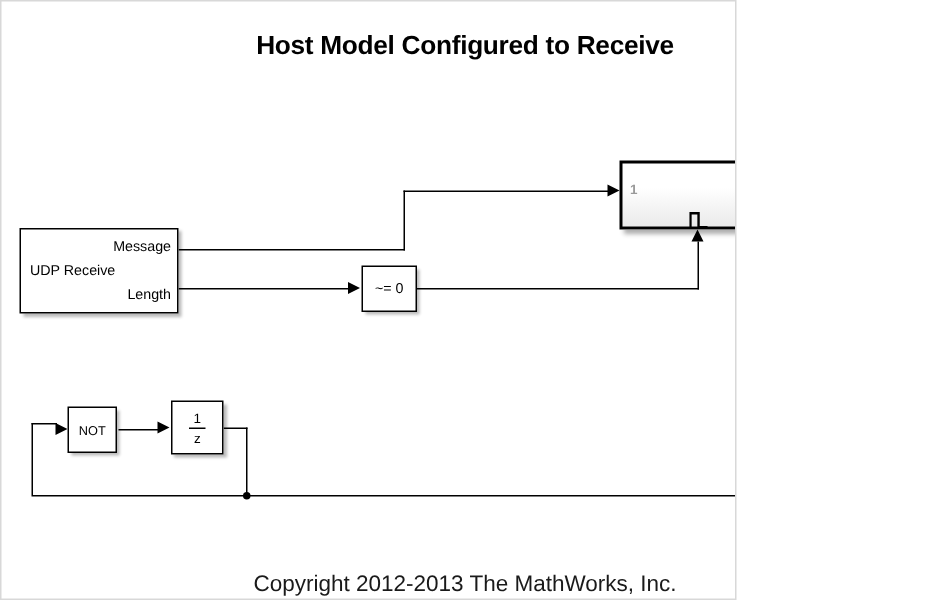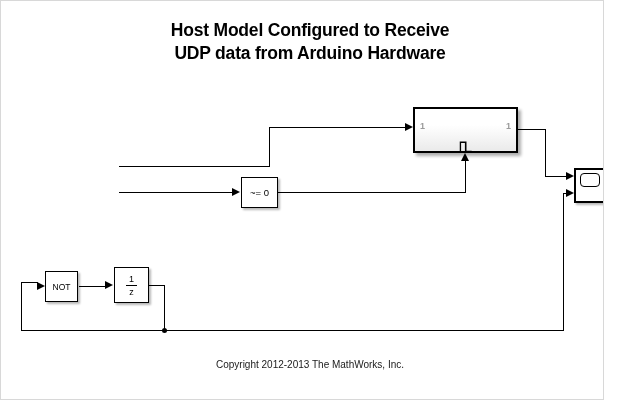--- a/index.html
+++ b/index.html
@@ -5,21 +5,21 @@
   html, body {
     margin: 0;
     padding: 0;
     background: #ffffff;
   }
   body {
     font-family: "Liberation Sans", sans-serif;
   }
   #canvas {
     position: relative;
-    width: 604px;
+    width: 491px;
     height: 400px;
     background: #ffffff;
     overflow: hidden;
     box-sizing: border-box;
     border: 1px solid #d8d8d8;
     padding-left: 32px;
   }
 
   
   .title {
@@ -33,24 +33,24 @@
     color: #000000;
     letter-spacing: -0.2px;
   }
   .title-l1 { top: 18px; }
   .title-l2 { top: 41px; }
 
   
   .copyright {
     position: absolute;
     left: 0;
-    top: 358px;
+    top: 380px;
     width: 618px;
     text-align: center;
-    font-size: 10px;
+    font-size: 15px;
     color: #1a1a1a;
   }
 
   
   .wire {
     position: absolute;
     background: #000000;
   }
   .wire-h { height: 1px; }
   .wire-v { width: 1px; }
@@ -216,21 +216,20 @@
     background: #ffffff;
     box-sizing: border-box;
   }
 </style>
 </head>
 <body>
 
 <div id="canvas">
 
   <div class="title title-l1">Host Model Configured to Receive</div>
-  <div class="title title-l2">UDP data from Arduino Hardware</div>
 
   <div class="wire wire-h" style="left:118px; top:165px; width:151px;"></div>
   <div class="wire wire-v" style="left:268px; top:126px; height:40px;"></div>
   <div class="wire wire-h" style="left:268px; top:126px; width:137px;"></div>
   <div class="arrow-r" style="left:404px; top:122px;"></div>
 
   <div class="wire wire-h" style="left:118px; top:191px; width:114px;"></div>
   <div class="arrow-r" style="left:231px; top:187px;"></div>
 
   <div class="wire wire-h" style="left:277px; top:191px; width:188px;"></div>
@@ -252,20 +251,25 @@
   <div class="wire wire-h" style="left:148px; top:284px; width:16px;"></div>
   <div class="wire wire-v" style="left:163px; top:284px; height:45px;"></div>
 
   <div class="wire wire-h" style="left:20px; top:329px; width:543px;"></div>
   <div class="wire wire-v" style="left:562px; top:192px; height:138px;"></div>
   <div class="wire wire-h" style="left:562px; top:192px; width:5px;"></div>
   <div class="arrow-r" style="left:565px; top:188px;"></div>
 
   <div class="junction" style="left:161px; top:327px;"></div>
 
+  <div class="block" id="udp-receive">
+    <span class="udp-label udp-msg">Message</span>
+    <span class="udp-label udp-name">UDP Receive</span>
+    <span class="udp-label udp-len">Length</span>
+  </div>
 
   <div class="block" id="compare-block">
     <span class="blabel">~= 0</span>
   </div>
 
   <div class="block" id="not-block">
     <span class="blabel">NOT</span>
   </div>
 
   <div class="block" id="unit-delay">

